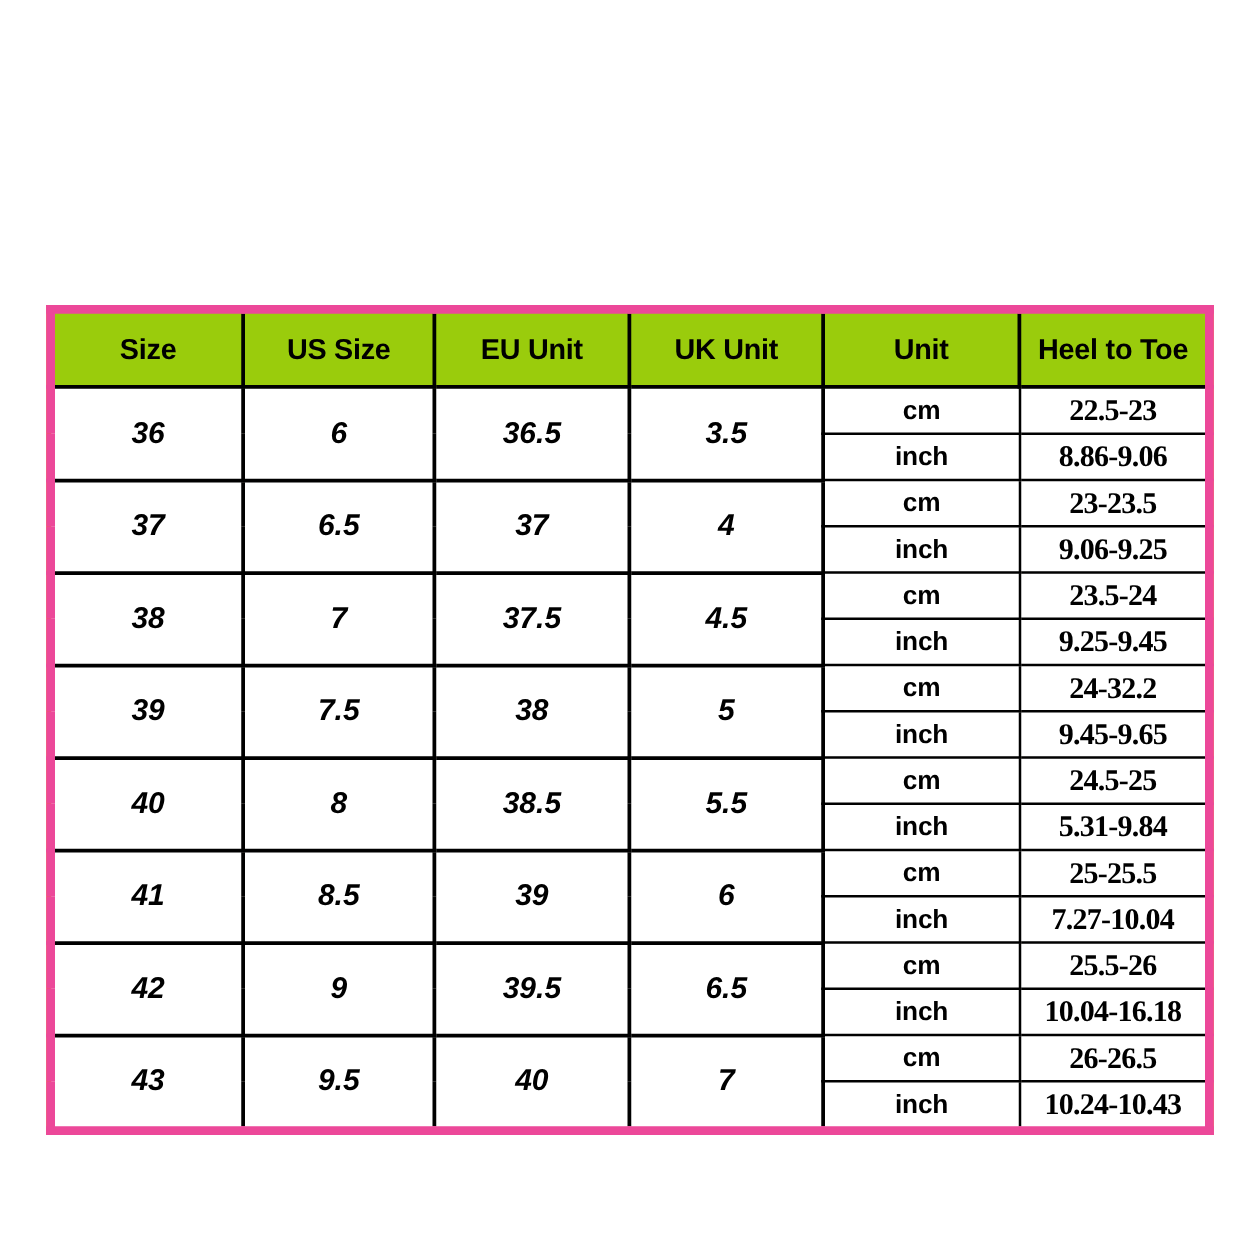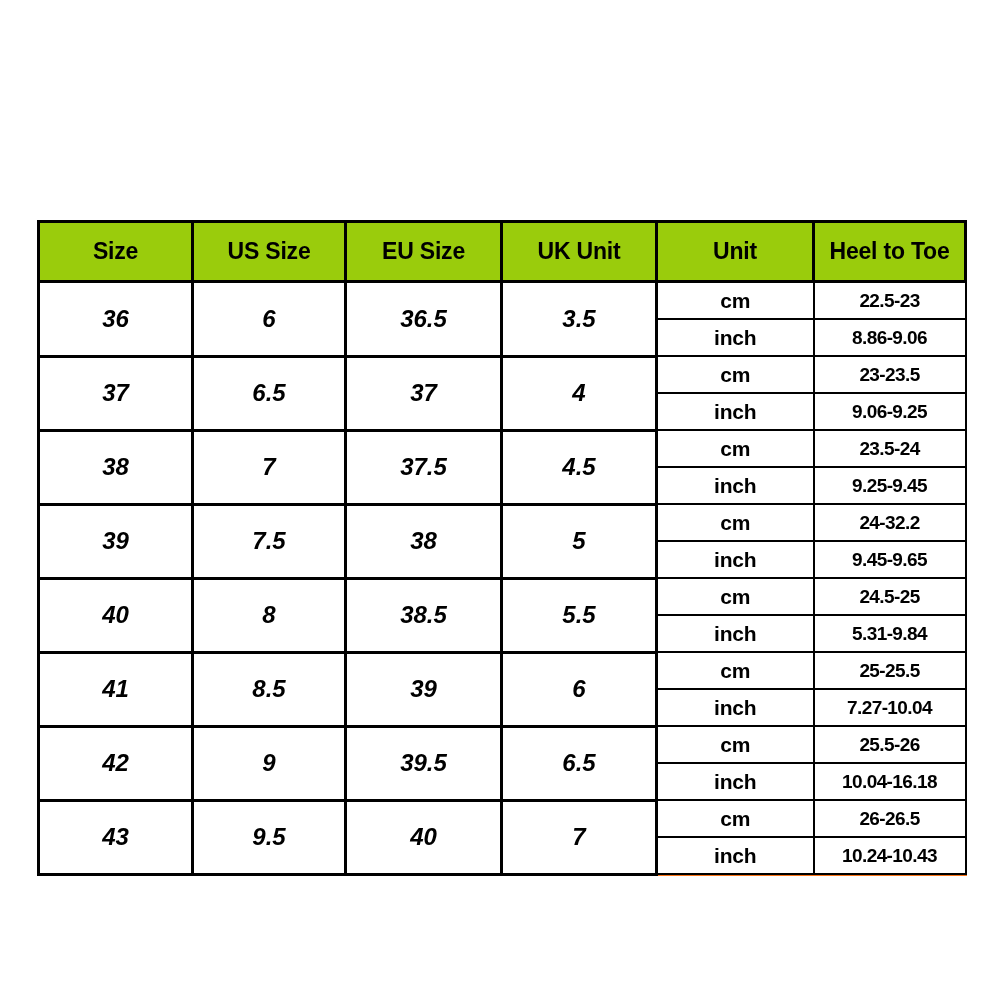--- a/index.html
+++ b/index.html
@@ -19,26 +19,26 @@
     position: relative;
     width: 1000px;
     height: 1000px;
     background: #ffffff;
   }
 
   
   #size-chart {
     position: absolute;
     left: 37px;
-    top: 220px;
+    top: 244px;
     width: 927px;
     height: 617px;
     border-collapse: collapse;
     table-layout: fixed;
-    border: 1px solid #ec4899;
+    border: 7px solid #ec4899;
     background: #f97316;
   }
 
   #size-chart col.c-size  { width: 154px; }
   #size-chart col.c-us    { width: 153px; }
   #size-chart col.c-eu    { width: 156px; }
   #size-chart col.c-uk    { width: 155px; }
   #size-chart col.c-unit  { width: 157px; }
   #size-chart col.c-heel  { width: 152px; }
 
@@ -75,22 +75,23 @@
     border: 2px solid #000000;
     background: #ffffff;
     line-height: 1;
     margin-left: 26px;
   }
 
   #size-chart td.sub-cell.unit-cell {
     letter-spacing: -0.2px;
   }
   #size-chart td.sub-cell.heel-cell {
-    font-size: 19px;
+    font-size: 24px;
     letter-spacing: -0.6px;
+    font-family: Liberation Serif, serif;
   }
 </style>
 </head>
 <body>
 
 <div id="page">
 
   <table id="size-chart">
     <colgroup>
       <col class="c-size">
@@ -98,21 +99,21 @@
       <col class="c-eu">
       <col class="c-uk">
       <col class="c-unit">
       <col class="c-heel">
     </colgroup>
 
     <thead>
       <tr>
         <th>Size</th>
         <th>US Size</th>
-        <th>EU Size</th>
+        <th>EU Unit</th>
         <th>UK Unit</th>
         <th>Unit</th>
         <th>Heel to Toe</th>
       </tr>
     </thead>
 
     <tbody>
 
       <tr>
         <td class="span-cell" rowspan="2">36</td>

